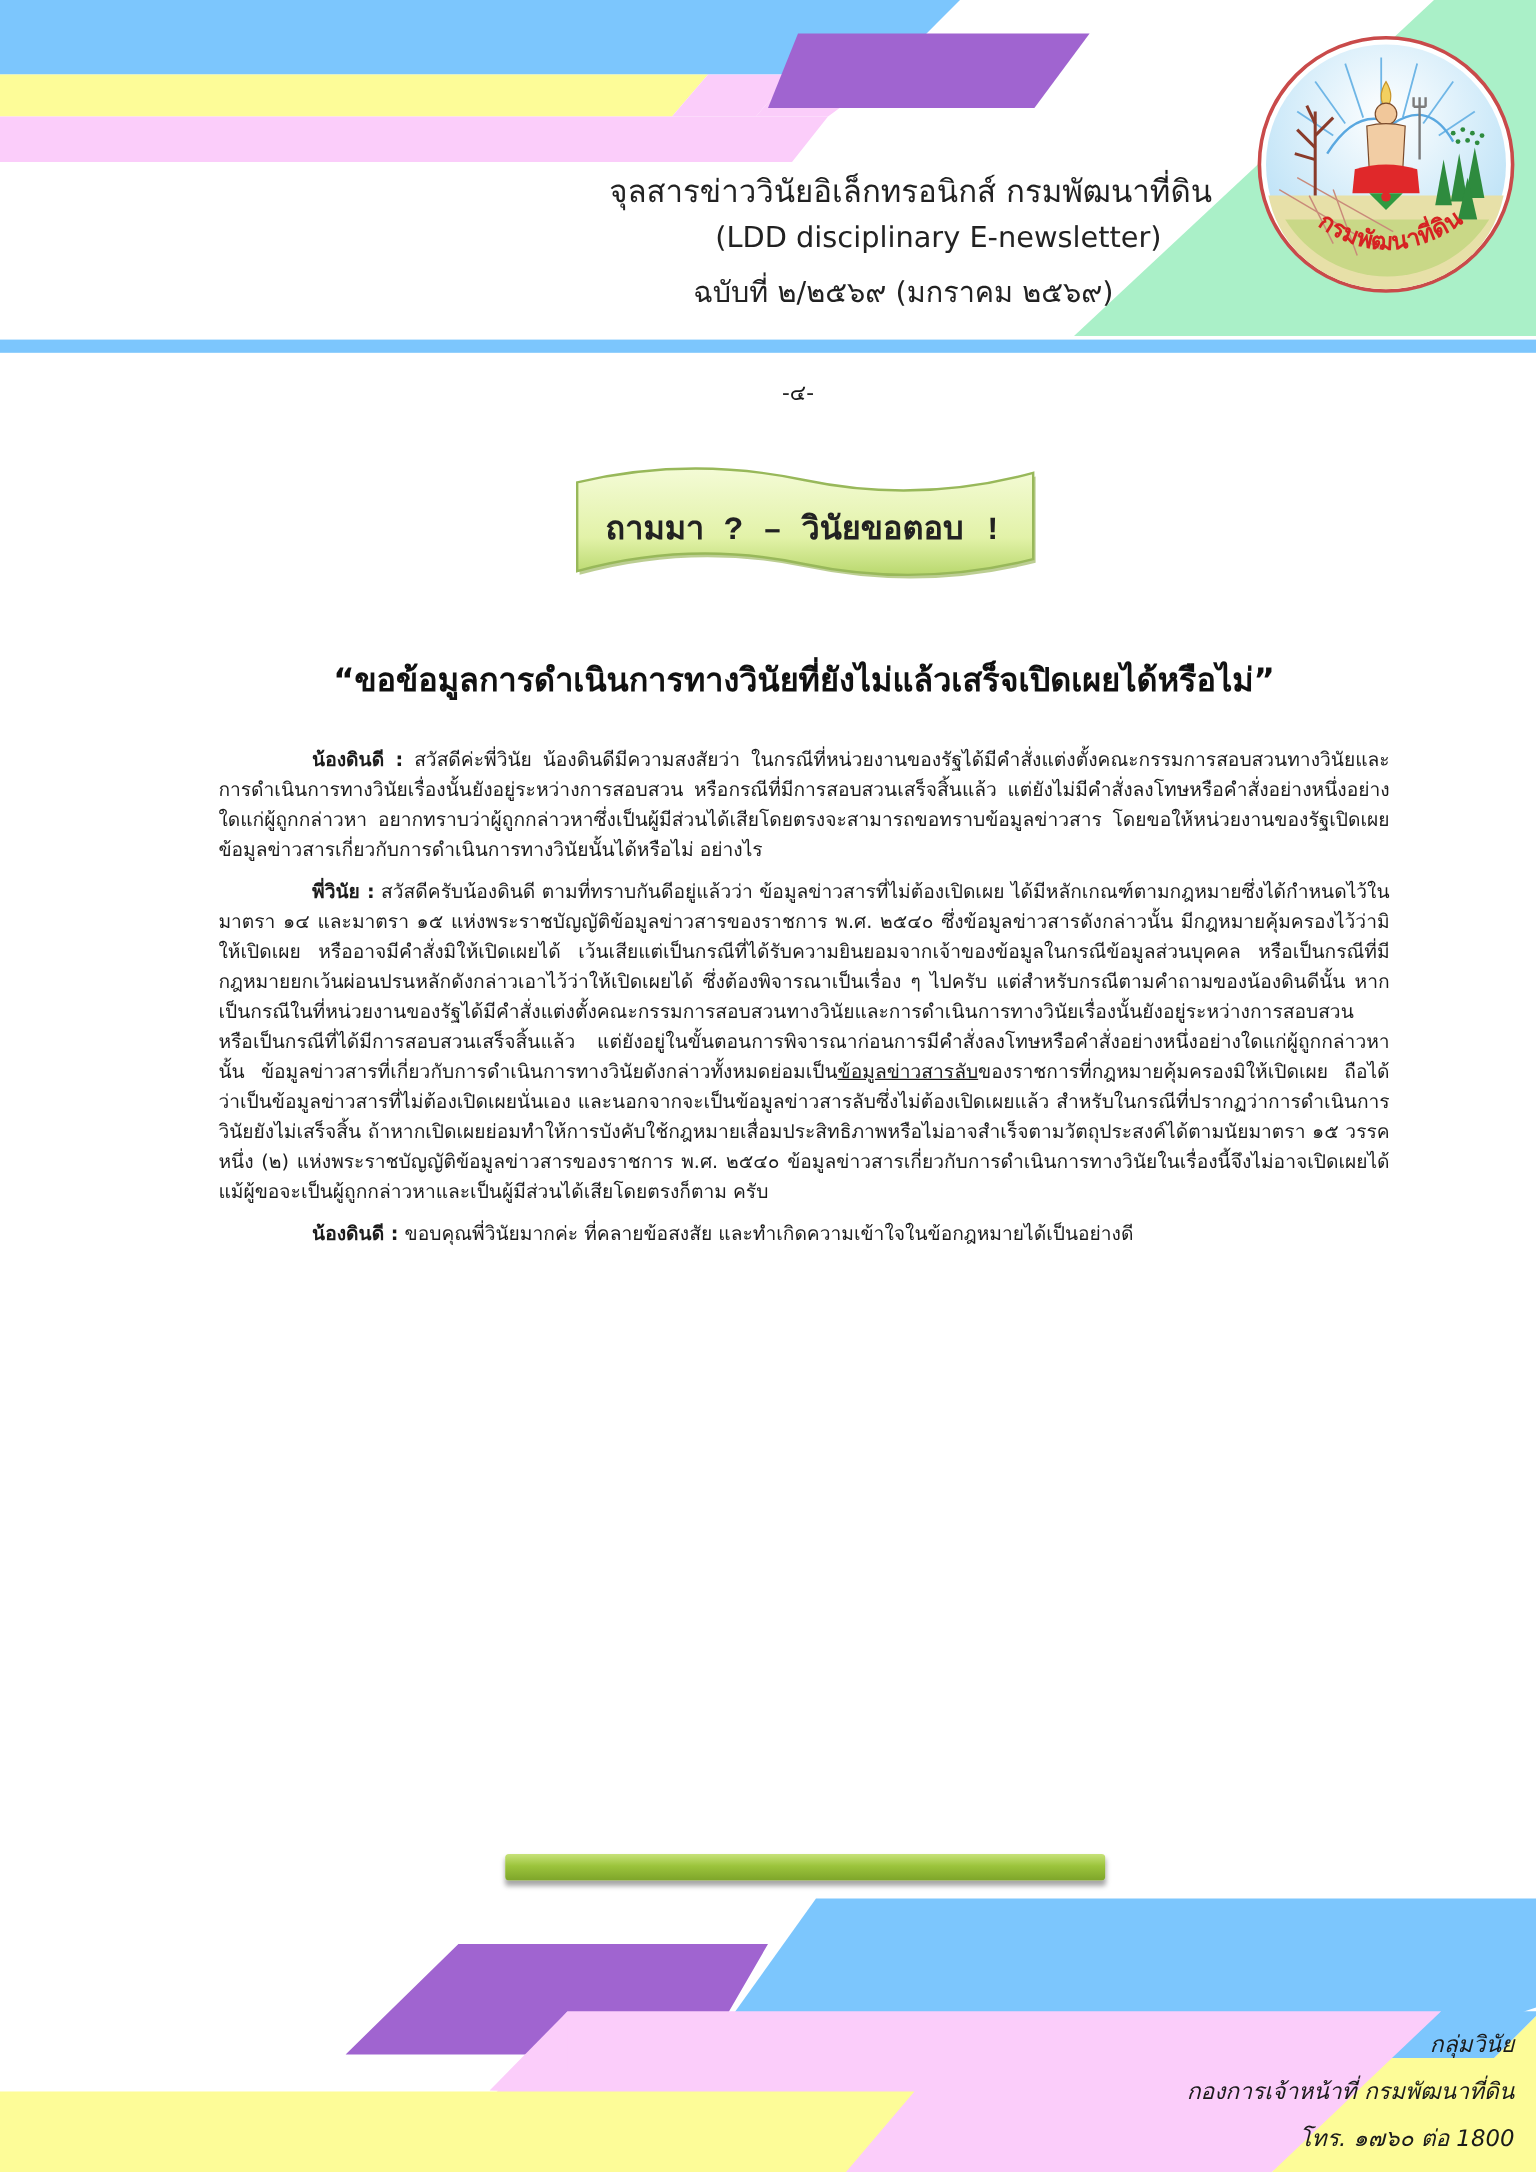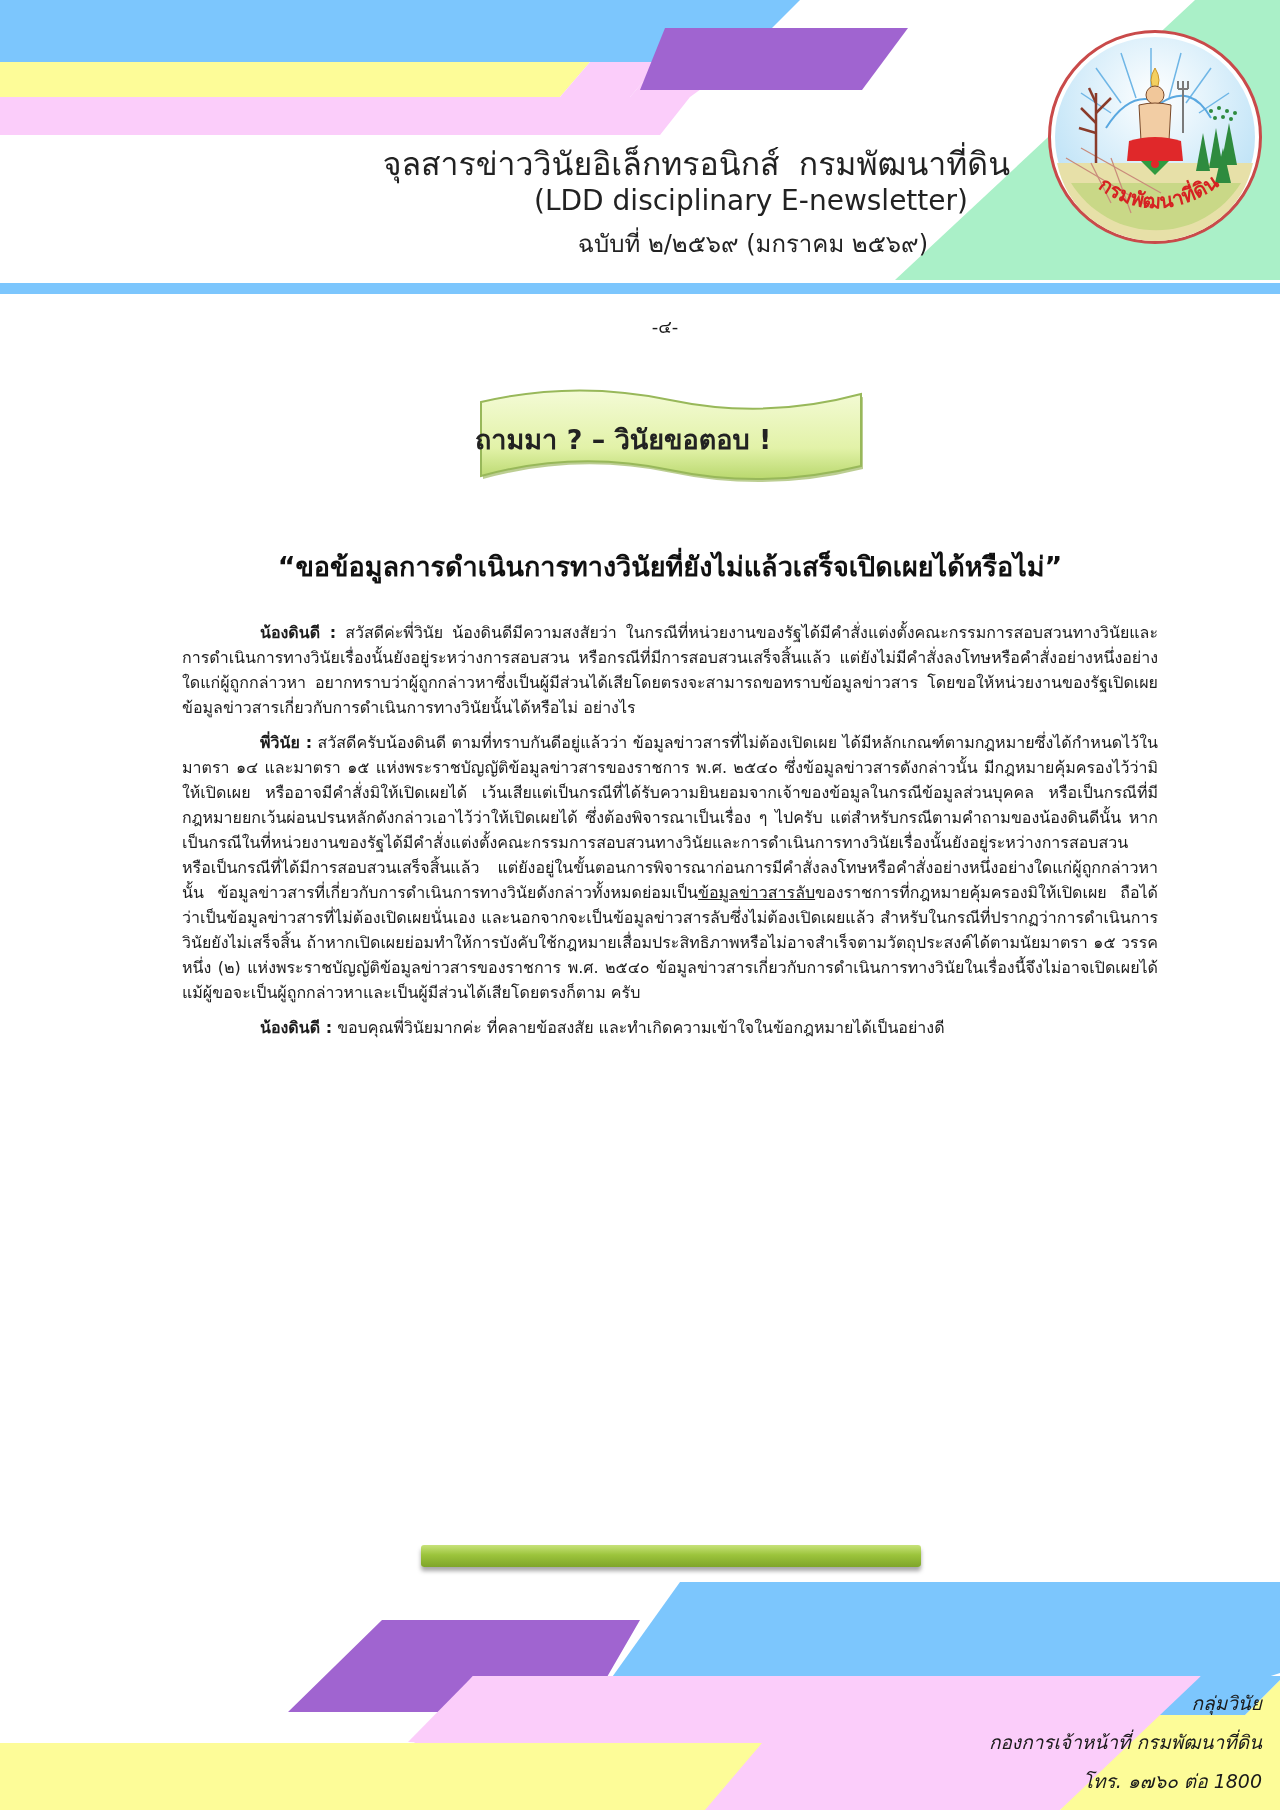--- a/index.html
+++ b/index.html
@@ -4,36 +4,36 @@
 <style>
   html, body { margin: 0; padding: 0; }
   body {
     width: 1280px; height: 1810px; position: relative; overflow: hidden;
     background: #ffffff;
     font-family: "DejaVu Sans", "Liberation Sans", sans-serif;
     color: #1a1a1a;
   }
   svg.deco { position: absolute; left: 0; top: 0; }
   .header-text { position: absolute; right: 270px; text-align: right; color: #222; white-space: nowrap; }
-  .title-line1 { top: 138px; font-size: 32px; right: 270px; font-family: Liberation Mono, monospace; }
-  .title-line2 { top: 184px; font-size: 28px; right: 312px; }
+  .title-line1 { top: 138px; font-size: 26px; right: 270px; }
+  .title-line2 { top: 184px; font-size: 24px; right: 312px; }
   .title-line3 { top: 224px; font-size: 24px; right: 352px; }
 
   .logo {
     position: absolute; left: 1048px; top: 30px; width: 214px; height: 214px;
     border-radius: 50%; background: #ffffff;
     border: 3px solid #c94a4a; box-sizing: border-box; overflow: hidden;
   }
 
   .page-number { position: absolute; top: 312px; left: 0; width: 1330px; text-align: center; font-size: 18px; }
 
   .banner { position: absolute; left: 475px; top: 380px; width: 390px; height: 110px; }
   .banner-label {
-    position: absolute; left: 475px; top: 418px; width: 390px; 
-    font-size: 27px; font-weight: bold; color: #222;
+    position: absolute; left: 475px; top: 418px; width: 390px; text-align: center;
+    font-size: 27px; font-weight: bold; color: #222; font-family: Liberation Mono, monospace;
   }
 
   .question-heading {
     position: absolute; top: 545px; left: 0; width: 1340px; text-align: center;
     font-size: 27px; font-weight: bold; color: #111;
   }
 
   .body-text {
     position: absolute; left: 182px; width: 976px; top: 620px;
     font-size: 16px; line-height: 25px; text-align: justify; color: #1c1c1c;

